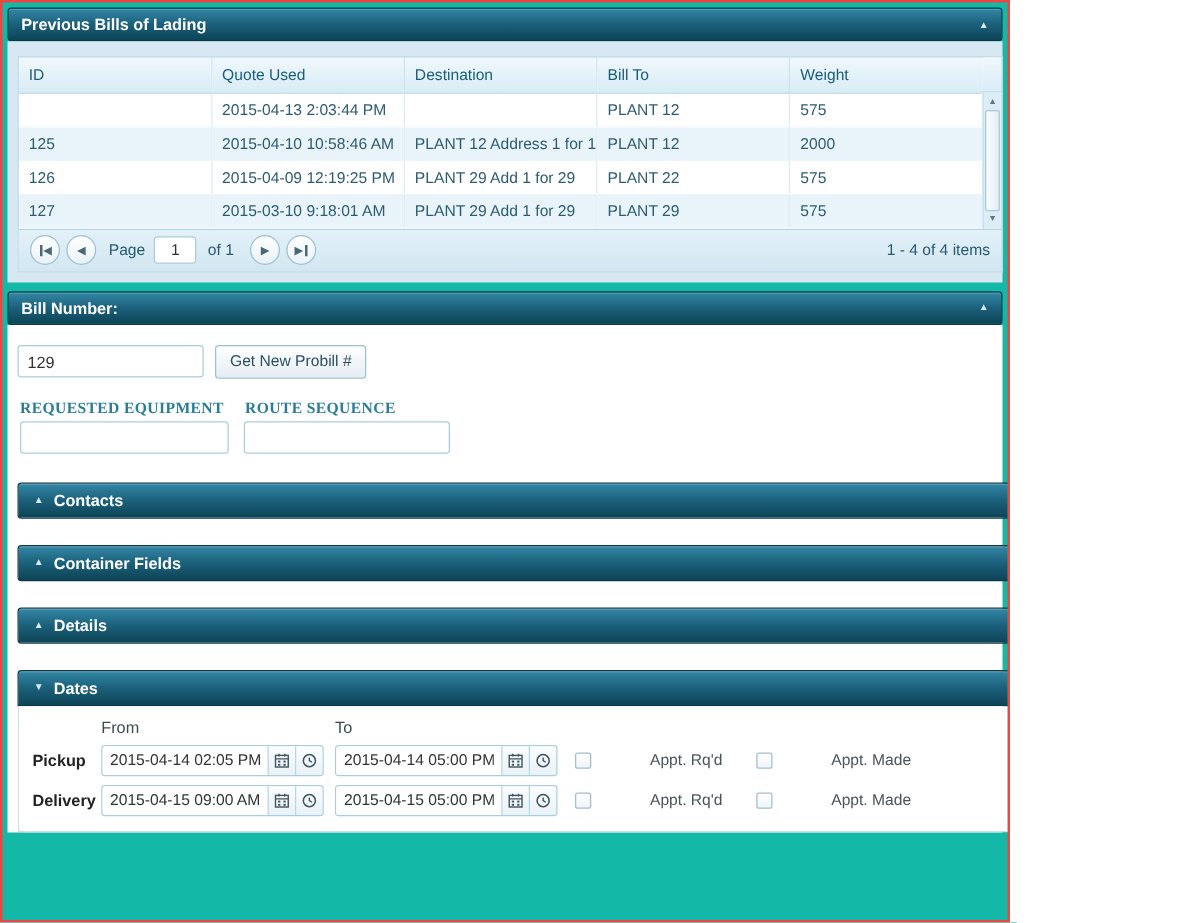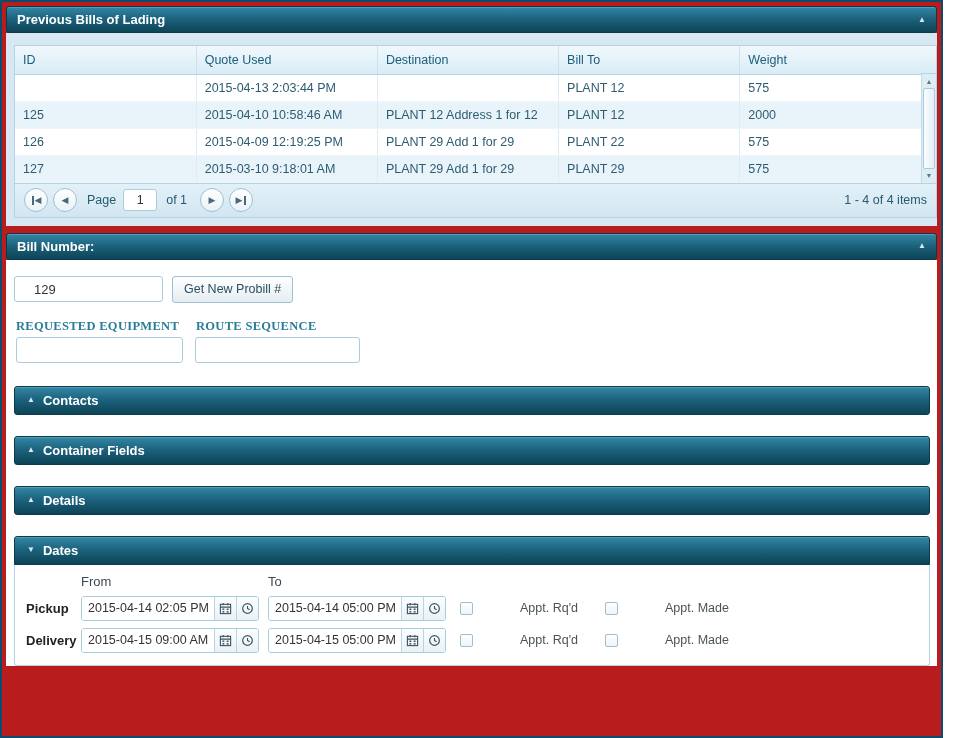--- a/index.html
+++ b/index.html
@@ -1,19 +1,19 @@
 <!DOCTYPE html>
 <html><head>
 <meta charset="utf-8">
 <style>
   * { box-sizing: border-box; margin: 0; padding: 0; }
   html,body { width: 957px; height: 738px; }
   body { font-family: "Liberation Sans", sans-serif; background: #ffffff; }
 
-  .window { width: 943px; height: 738px; border: 2px solid #0c4a6e; background: #b91c1c; padding: 4px; overflow: hidden; }
+  .window { width: 808px; height: 738px; border: 2px solid #ef4444; background: #14b8a6; padding: 4px; overflow: hidden; }
 
   
   .hbar {
     height: 27px; border: 1px solid #0a3a4b; border-radius: 3px;
     background: linear-gradient(to bottom, #3387a5 0%, #1b607b 50%, #0d4456 100%);
     box-shadow: inset 0 1px 0 rgba(255,255,255,0.18);
     display: flex; align-items: center; padding: 0 10px;
     color: #fff; font-weight: bold; font-size: 13px;
   }
   .spacer { flex: 1; }
@@ -61,21 +61,21 @@
   .mln { margin-left: 10px; }
   .ptext { margin: 0 3px 0 5px; }
   .page-input { width: 34px; height: 22px; border: 1px solid #a9cddd; border-radius: 3px;
     text-align: center; font-size: 12.5px; color: #333; margin: 0 4px; background: #fff; }
   .items { font-size: 12.5px; color: #275a70; }
 
   
   .mt7 { margin-top: 7px; }
   .bill-body { background: #fff; padding: 16px 8px 0 8px; }
   .probill-row { display: flex; align-items: center; }
-  .txt { height: 26px; border: 1px solid #a9cddd; border-radius: 3px; padding: 0 19px;
+  .txt { height: 26px; border: 1px solid #a9cddd; border-radius: 3px; padding: 0 7px;
     font-size: 13px; color: #333; background: #fff; }
   .w149 { width: 149px; } .w167 { width: 167px; } .w165 { width: 165px; }
   .ml9 { margin-left: 9px; } .ml12 { margin-left: 12px; } .ml16 { margin-left: 16px; padding-left: 13px; }
   .mr9 { margin-right: 9px; }
 
   .fieldlabels { display: flex; margin: 16px 0 3px 2px; }
   .flabel { color: #2a7d99; font-weight: bold; font-size: 12.5px; letter-spacing: 0.3px; font-family: Liberation Serif, serif; }
   .w180 { width: 180px; }
   .fieldinputs { display: flex; margin-left: 2px; }
 

